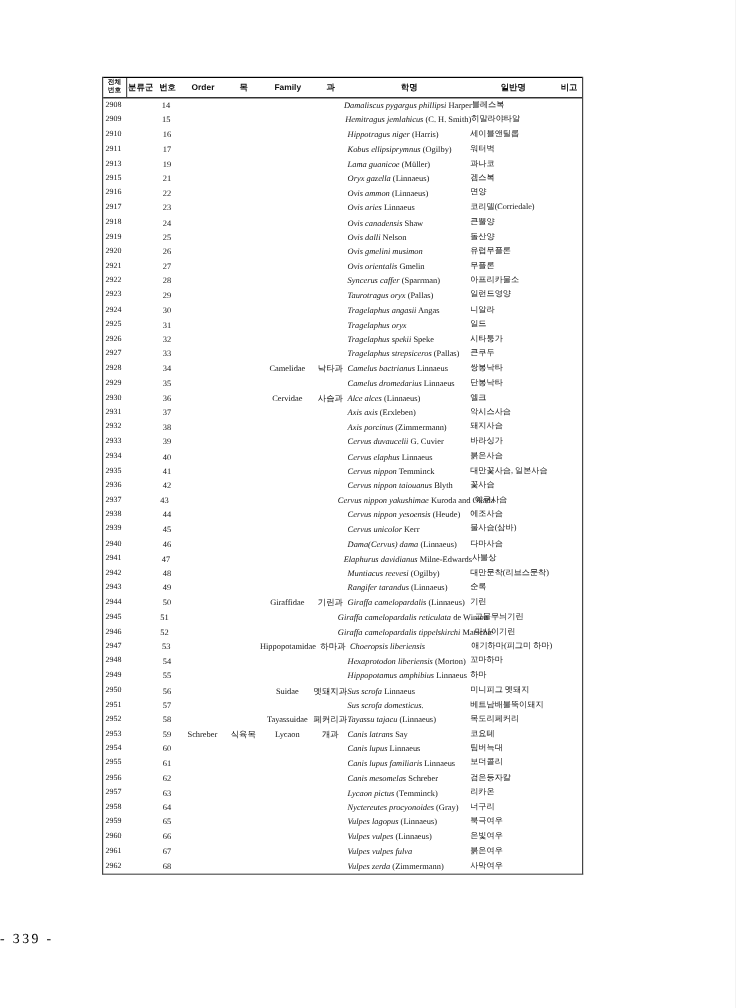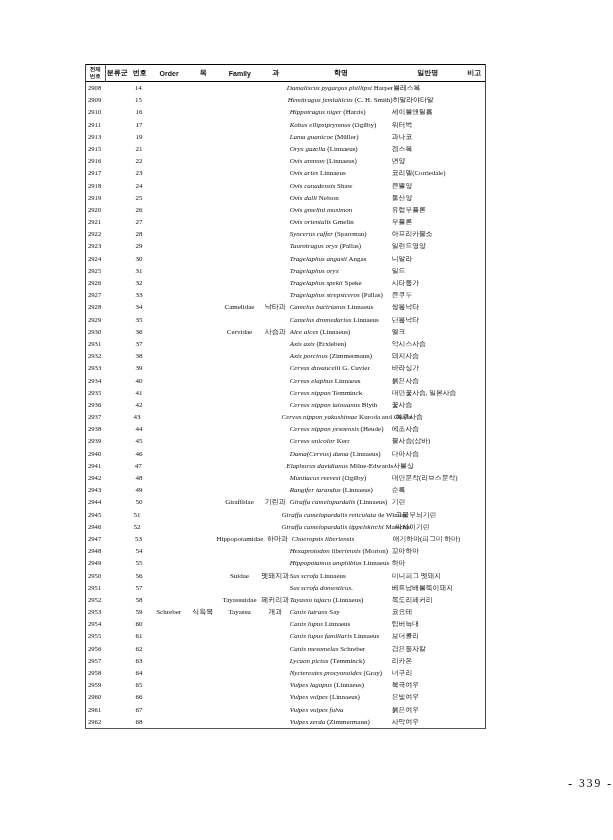--- a/index.html
+++ b/index.html
@@ -40,21 +40,21 @@
   .c8{width:80px;}
   .c9{width:24px;}
   .bc.c0{font-size:6.6px;padding-left:2px;}
   .bc.c2,.bc.c3,.bc.c4,.bc.c5,.bc.c6{text-align:center;}
   .bc.c7,.bc.c8{text-align:left;}
   .sci-i{font-style:italic;text-align:right;}
   .sci-r{font-style:normal;}
   .bc.c8{font-size:6.8px;}
   .page-number{
     position:absolute;left:0;top:777px;width:100%;
-    text-align:right;font-size:11.5px;letter-spacing:2px;
+    text-align:left;font-size:11.5px;letter-spacing:2px;
     font-family:"Liberation Serif","DejaVu Serif",serif;color:#000;
   }
 </style>
 </head>
 <body>
 
 <div class="page">
   <div class="doc-table">
     <div class="thead" id="thead">
         <div class="hc c0">전체번호</div>
@@ -584,21 +584,21 @@
           <div class="bc c7"><span class="sci-i">Tayassu tajacu</span><span class="sci-r"> (Linnaeus)</span></div>
           <div class="bc c8">목도리페커리</div>
           <div class="bc c9"></div>
         </div>
         <div class="tr">
           <div class="bc c0">2953</div>
           <div class="bc c1"></div>
           <div class="bc c2">59</div>
           <div class="bc c3">Schreber</div>
           <div class="bc c4">식육목</div>
-          <div class="bc c5">Tayassu</div>
+          <div class="bc c5">Lycaon</div>
           <div class="bc c6">개과</div>
           <div class="bc c7"><span class="sci-i">Canis latrans</span><span class="sci-r"> Say</span></div>
           <div class="bc c8">코요테</div>
           <div class="bc c9"></div>
         </div>
         <div class="tr">
           <div class="bc c0">2954</div>
           <div class="bc c1"></div>
           <div class="bc c2">60</div>
           <div class="bc c3"></div>

